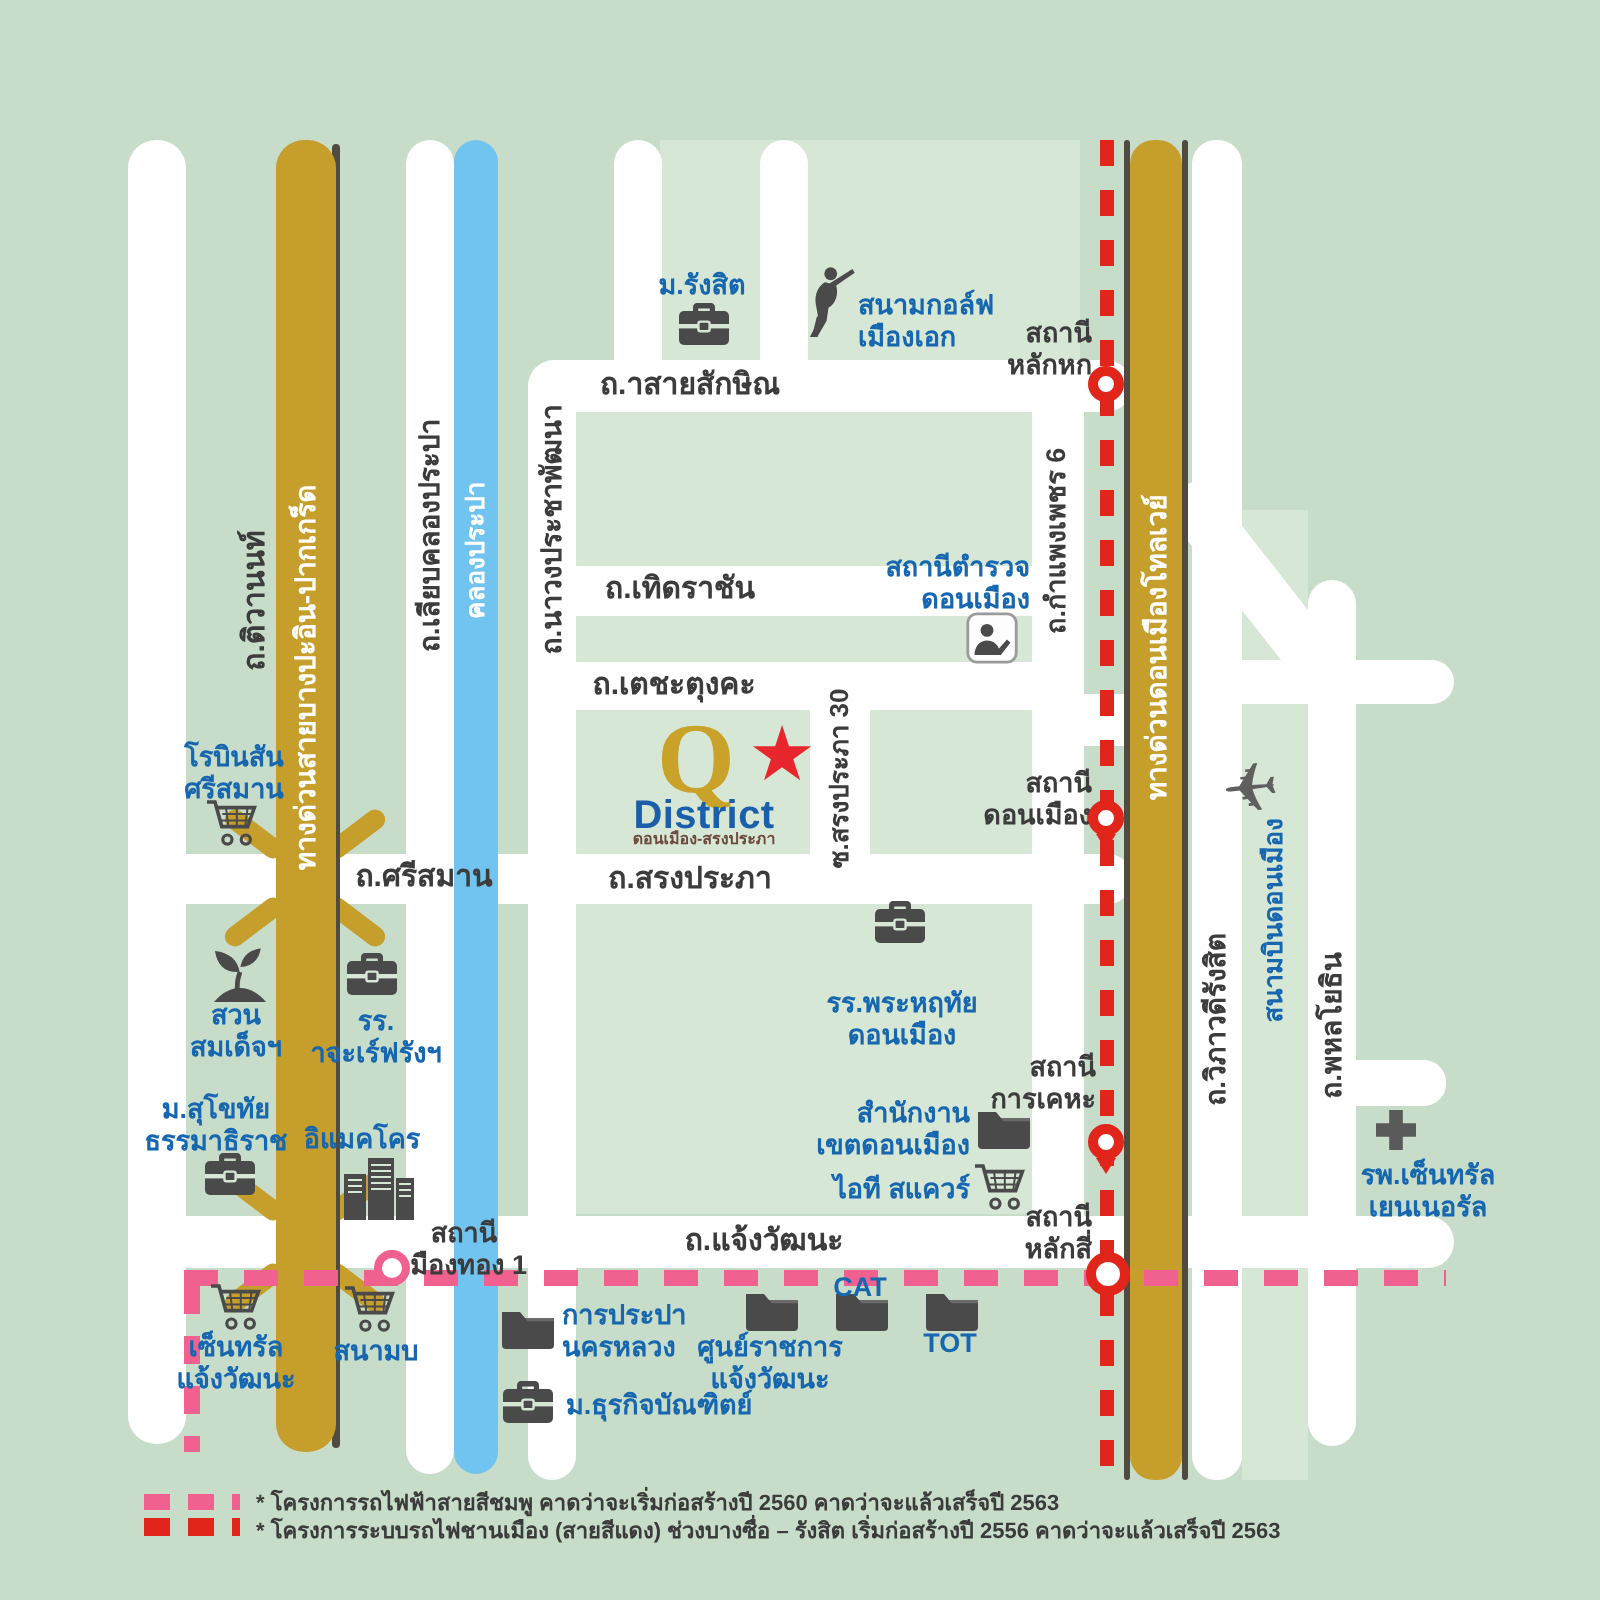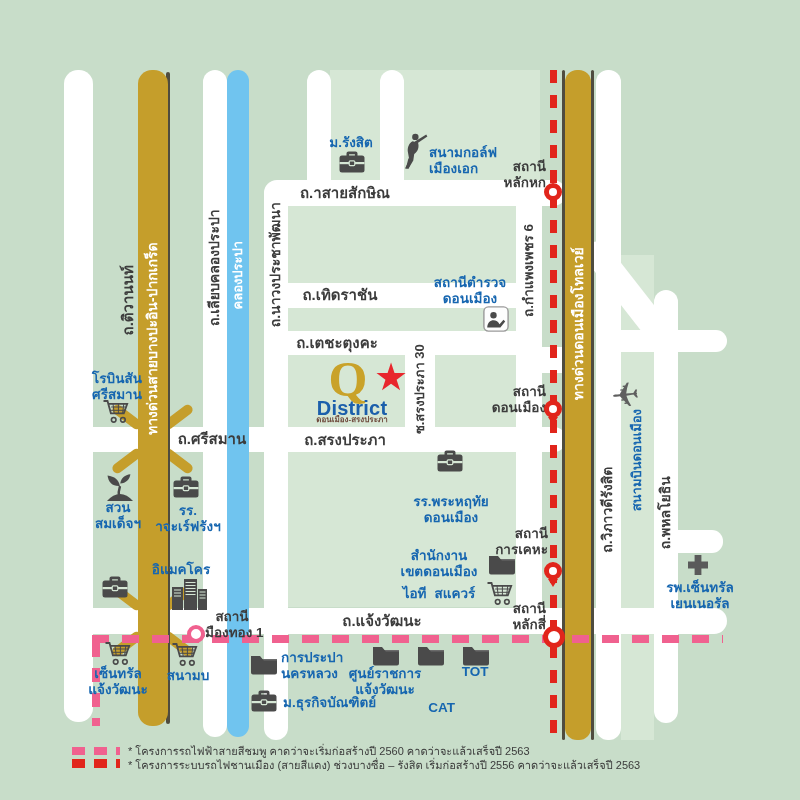--- a/index.html
+++ b/index.html
@@ -19,33 +19,33 @@
      background:repeating-linear-gradient(to bottom,#f0618f 0 14px,rgba(0,0,0,0) 14px 25px);}
   .rlabel{position:absolute;font-weight:700;font-size:15px;color:#3c3c3c;line-height:1.1;
           white-space:nowrap;text-align:center;}
   .rlabel.v{transform:rotate(-90deg);transform-origin:center;}
   .rlabel.white{color:#ffffff;}
   .rlabel.blue{color:#1666b0;}
   .cxy{transform:translateX(-50%);}
   .poi-label{position:absolute;font-weight:700;font-size:13.5px;color:#1666b0;line-height:1.18;
              white-space:pre-line;text-align:center;}
   .poi-label.left{text-align:left;}
-  .poi-label.right{text-align:center;font-family:Liberation Mono, monospace;}
+  .poi-label.right{text-align:right;}
   .sta-label{position:absolute;font-weight:700;font-size:13.5px;color:#3c3c3c;line-height:1.15;
              white-space:pre-line;text-align:right;}
   .sta-label.center{text-align:center;}
   .donut{position:absolute;width:8px;height:8px;background:#fff;border:5px solid #e1251b;border-radius:50%;}
   .donut.big{width:12px;height:12px;}
   .donut.pink{width:10px;height:10px;border-color:#f0618f;border-width:4px;}
   .pin-tail{position:absolute;width:0;height:0;border-left:5px solid transparent;
             border-right:5px solid transparent;border-top:8px solid #e1251b;}
   .icon{position:absolute;}
   .glyph{position:absolute;font-family:"DejaVu Sans",sans-serif;line-height:1;}
   .legend-dash{position:absolute;}
-  .legend-text{position:absolute;font-size:11px;font-weight:400;color:#3b3b3b;white-space:nowrap;}
+  .legend-text{position:absolute;font-size:11px;font-weight:700;color:#3b3b3b;white-space:nowrap;}
   .logo-q{position:absolute;font-family:"Liberation Serif","DejaVu Serif",serif;font-weight:700;
           font-size:50px;color:#c9a229;line-height:1;}
   .logo-name{position:absolute;font-weight:700;font-size:20px;color:#1b5fab;letter-spacing:.2px;line-height:1;}
   .logo-tag{position:absolute;font-weight:700;font-size:8px;color:#6e4a3c;line-height:1;white-space:nowrap;}
 </style>
 </head>
 <body>
 
 <svg width="0" height="0" style="position:absolute" aria-hidden="true">
   <defs>
@@ -220,20 +220,22 @@
     </svg>
   <div class="poi-label" style="left:76px;top:500px;width:84px;">สวน
 สมเด็จฯ</div>
 
   <svg class="icon" style="left:173px;top:476px;" width="26" height="22">
       <use href="#i-briefcase"></use>
     </svg>
   <div class="poi-label" style="left:143px;top:503px;width:90px;">รร.
 าจะเร์ฟรังฯ</div>
 
+  <div class="poi-label" style="left:62px;top:547px;width:92px;">ม.สุโขทัย
+ธรรมาธิราช</div>
   <svg class="icon" style="left:102px;top:576px;" width="26" height="22">
       <use href="#i-briefcase"></use>
     </svg>
 
   <div class="poi-label" style="left:151px;top:562px;width:60px;">อิแมคโคร</div>
   <svg class="icon" style="left:171px;top:578px;" width="40" height="32">
       <use href="#i-buildings"></use>
     </svg>
 
   <svg class="icon" style="left:437px;top:450px;" width="26" height="22">
@@ -249,21 +251,21 @@
     </svg>
 
   <div class="poi-label right" style="left:393px;top:587px;width:92px;">ไอที สแควร์</div>
   <svg class="icon" style="left:486px;top:580px;" width="30" height="27">
       <use href="#i-cart"></use>
     </svg>
 
   <svg class="icon" style="left:687px;top:554px;" width="22" height="22">
       <use href="#i-cross"></use>
     </svg>
-  <div class="poi-label" style="left:654px;top:580px;width:92px;">รพ.เซ็นทรัล
+  <div class="poi-label" style="left:668px;top:580px;width:92px;">รพ.เซ็นทรัล
 เยนเนอรัล</div>
 
   <svg class="icon" style="left:104px;top:640px;" width="30" height="27">
       <use href="#i-cart"></use>
     </svg>
   <div class="poi-label" style="left:72px;top:666px;width:92px;">เซ็นทรัล
 แจ้งวัฒนะ</div>
 
   <svg class="icon" style="left:171px;top:641px;" width="30" height="27">
       <use href="#i-cart"></use>
@@ -283,21 +285,21 @@
 
   <svg class="icon" style="left:372px;top:644px;" width="28" height="22">
       <use href="#i-folder"></use>
     </svg>
   <div class="poi-label" style="left:339px;top:666px;width:92px;">ศูนย์ราชการ
 แจ้งวัฒนะ</div>
 
   <svg class="icon" style="left:417px;top:644px;" width="28" height="22">
       <use href="#i-folder"></use>
     </svg>
-  <div class="poi-label" style="left:405px;top:700px;width:50px;text-align:right;">CAT</div>
+  <div class="poi-label" style="left:405px;top:636px;width:50px;">CAT</div>
 
   <svg class="icon" style="left:462px;top:644px;" width="28" height="22">
       <use href="#i-folder"></use>
     </svg>
   <div class="poi-label" style="left:450px;top:664px;width:50px;">TOT</div>
 
   <div class="glyph" style="left:611px;top:378px;font-size:34px;color:#5f5f5f;transform:scaleX(-1) rotate(6deg);">✈</div>
 
   <div class="legend-dash pink-h" style="left:72px;top:747px;width:48px;background:repeating-linear-gradient(to right,#f0618f 0 13px,rgba(0,0,0,0) 13px 22px);"></div>
   <div class="legend-text" style="left:128px;top:742px;">* โครงการรถไฟฟ้าสายสีชมพู คาดว่าจะเริ่มก่อสร้างปี 2560 คาดว่าจะแล้วเสร็จปี 2563</div>

